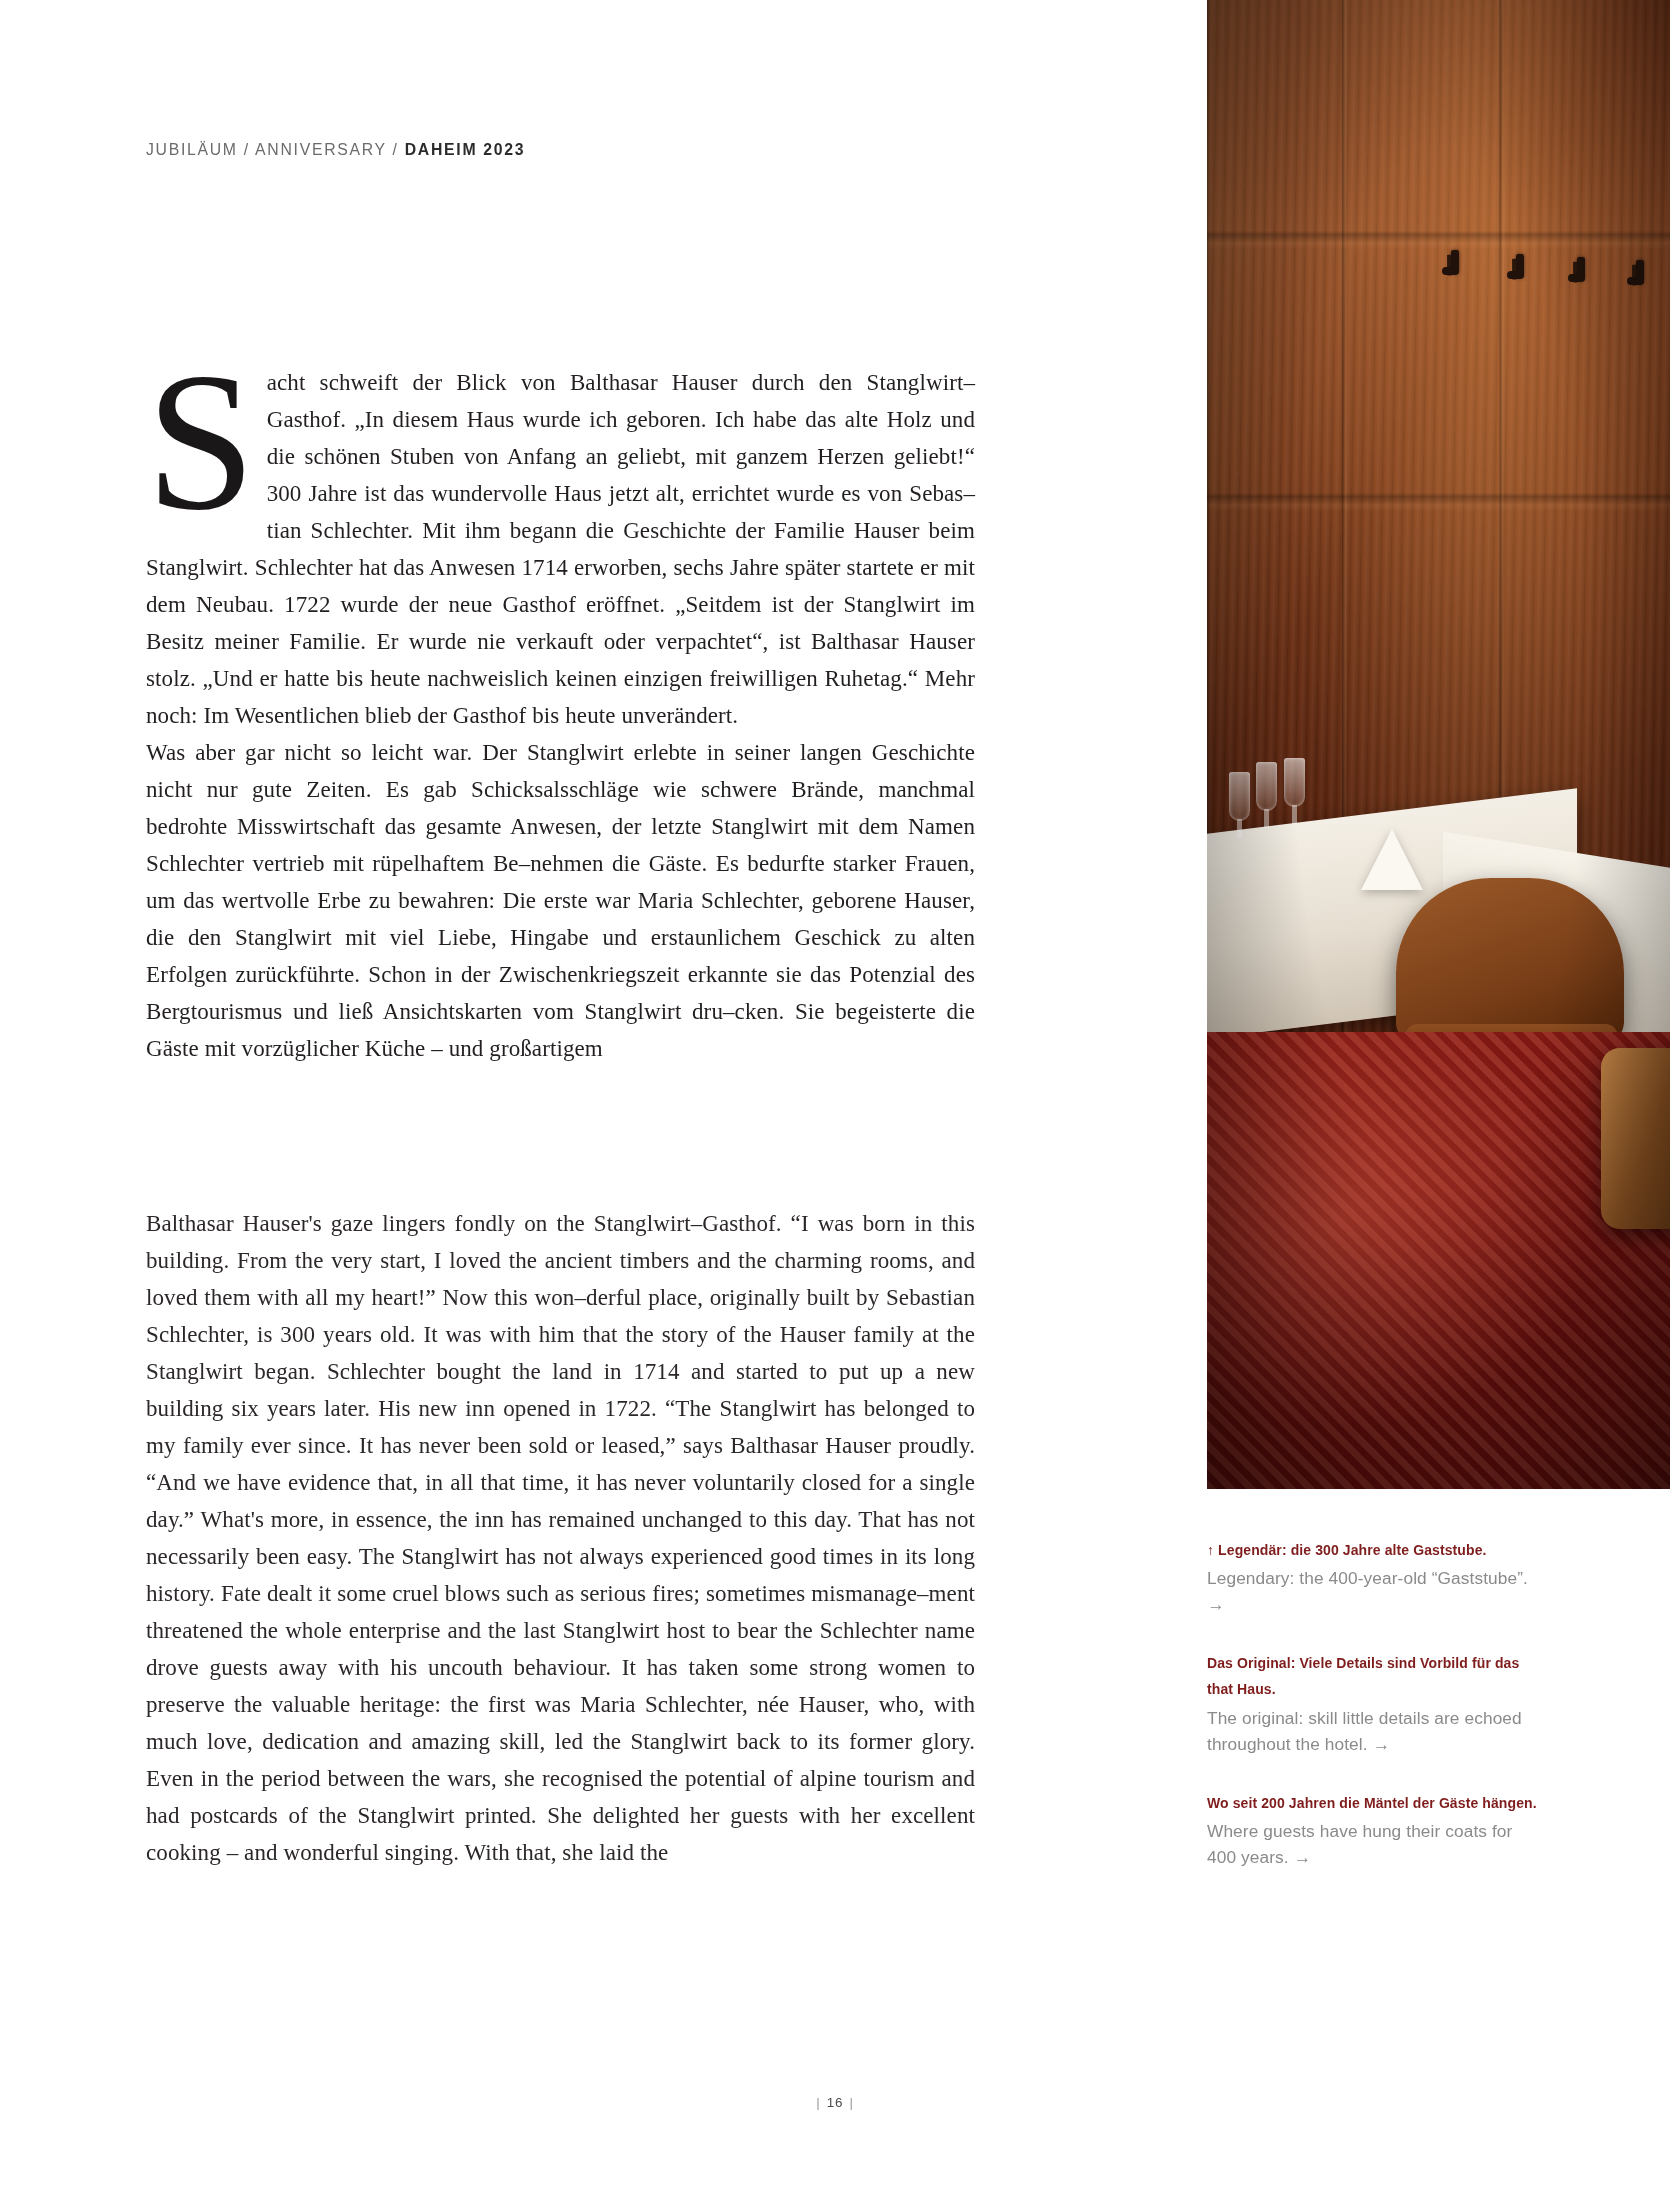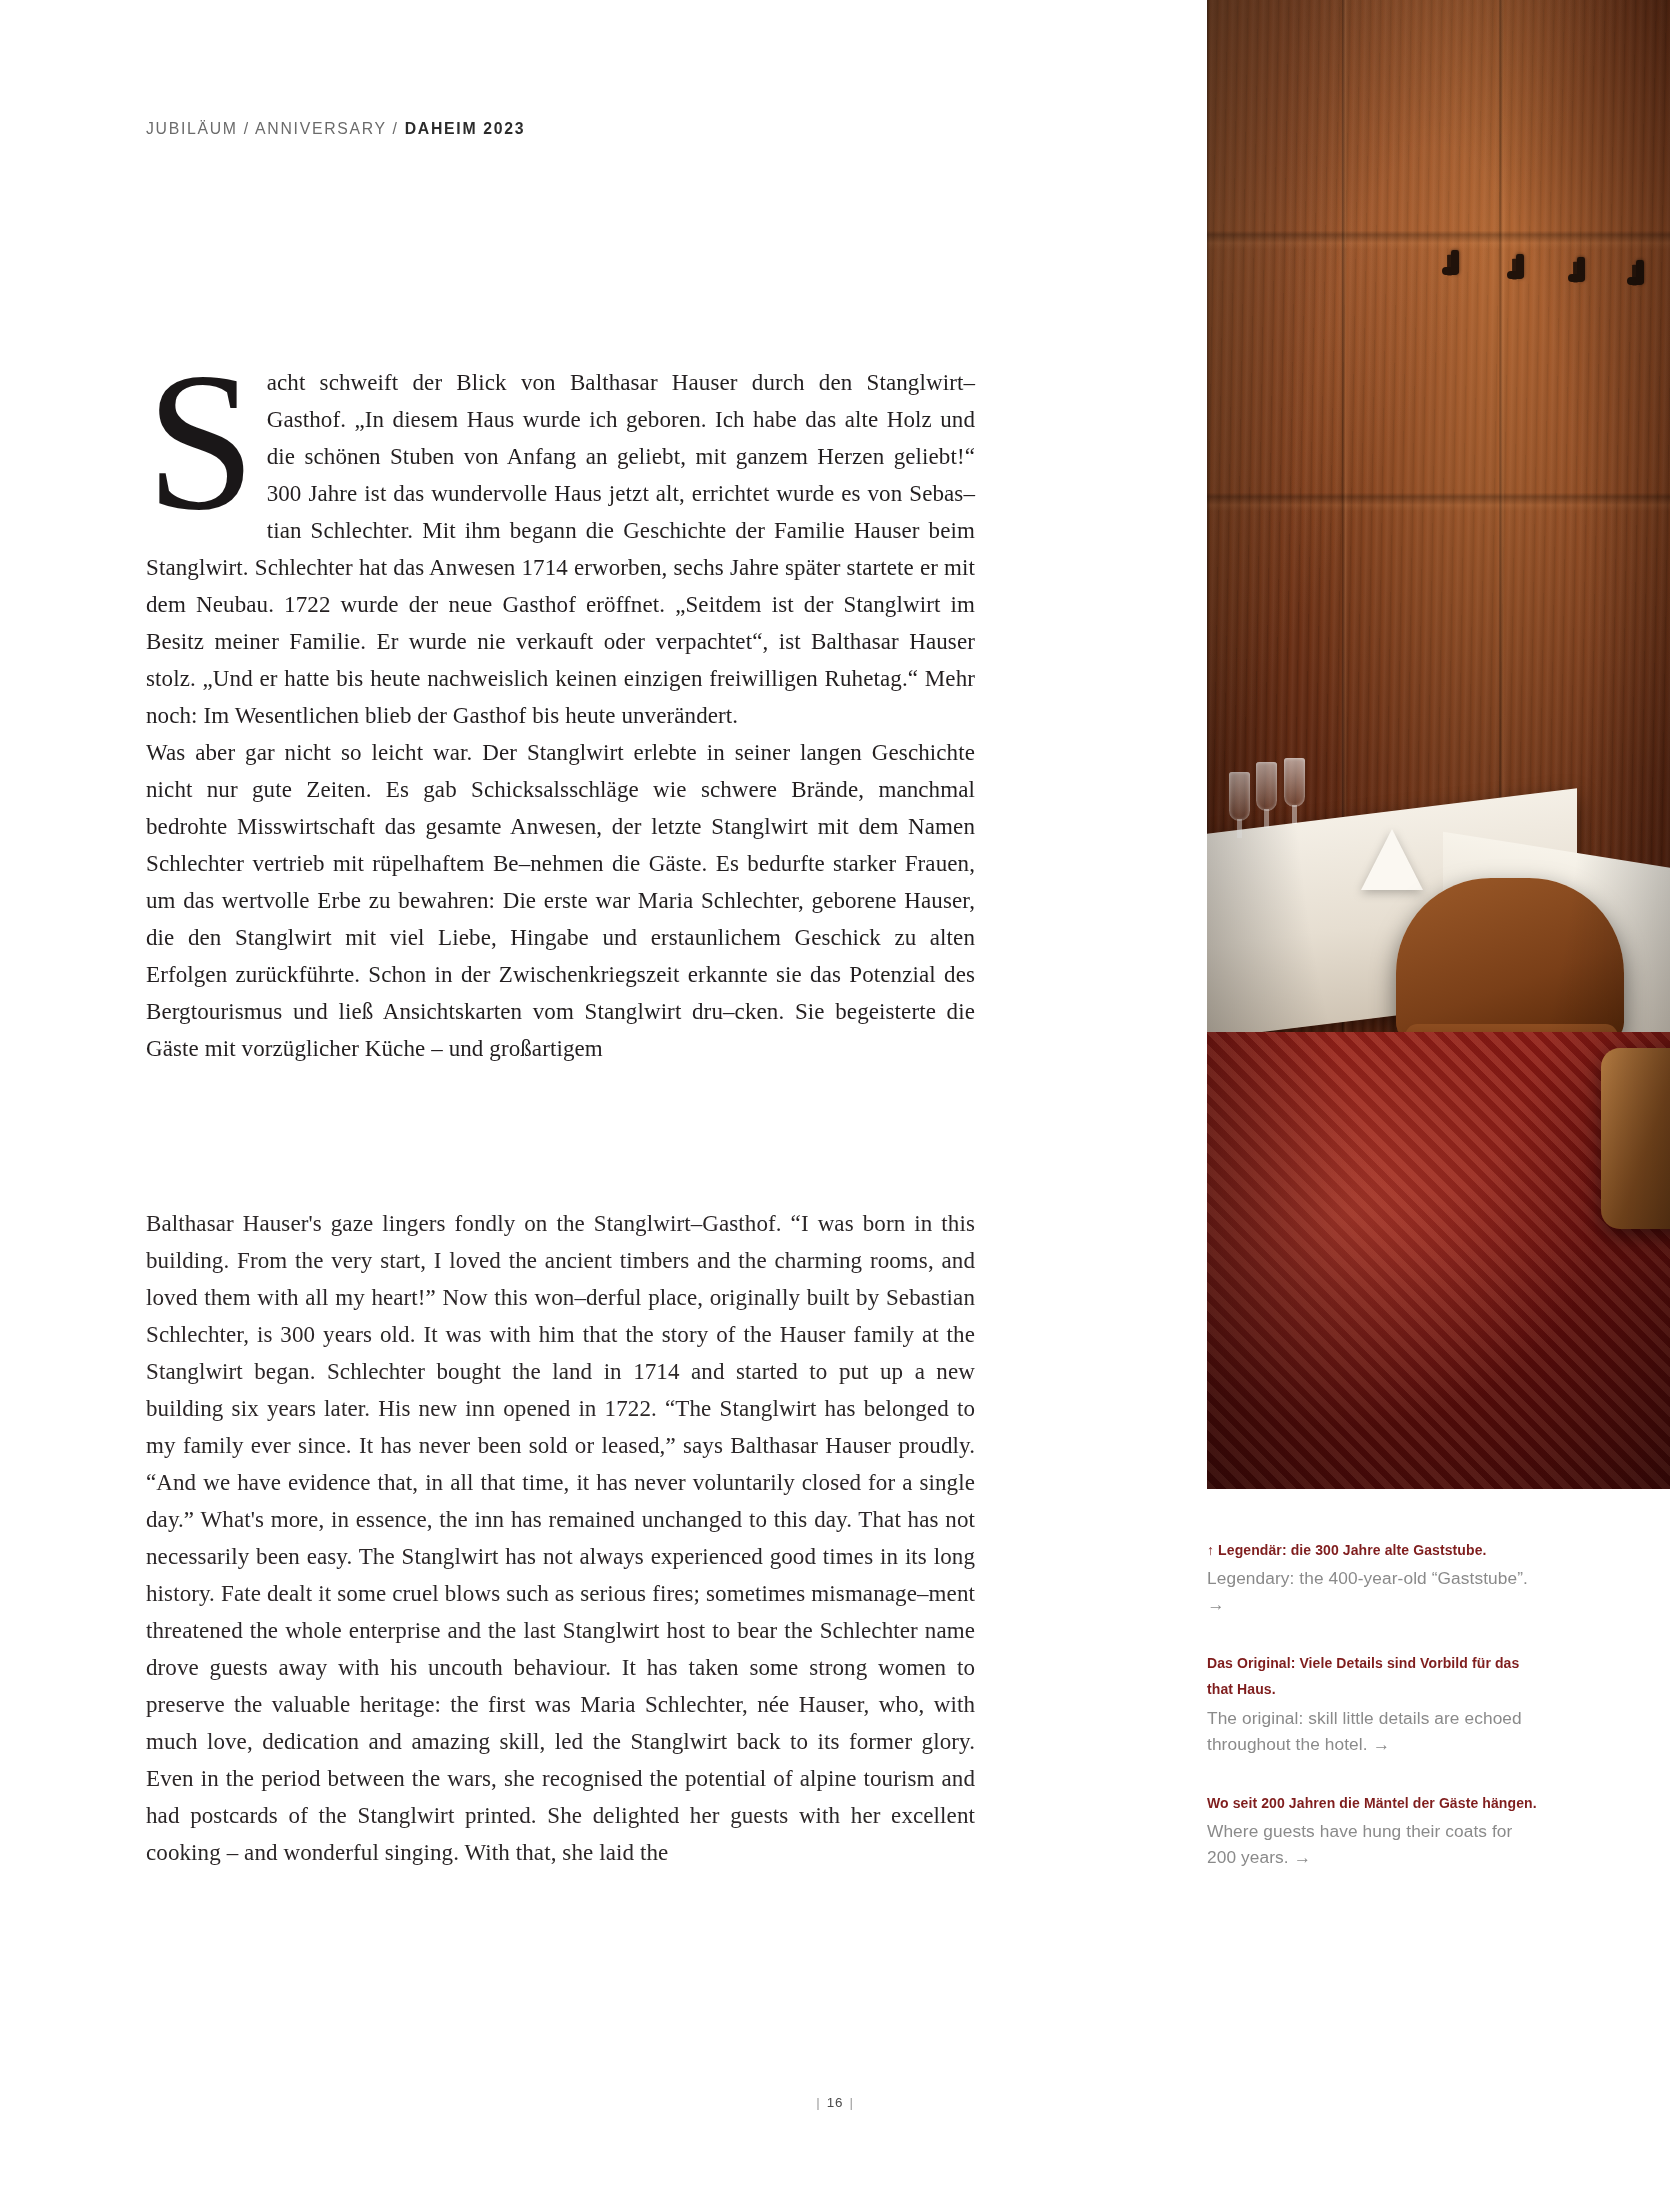--- a/index.html
+++ b/index.html
@@ -13,21 +13,21 @@
     height: 2205px;
     background: #ffffff;
     overflow: hidden;
     font-family: "Liberation Serif", serif;
   }
 
   
   .kicker {
     position: absolute;
     left: 146px;
-    top: 120px;
+    top: 141px;
     font-family: "Liberation Sans", sans-serif;
     font-size: 15.8px;
     letter-spacing: 1.7px;
     color: #6b6b6b;
     white-space: nowrap;
   }
   .kicker .strong {
     font-weight: 700;
     color: #2b2b2b;
     letter-spacing: 1.7px;
@@ -275,21 +275,21 @@
     <div class="cap-group">
       <p class="cap-de">↑ Legendär: die 300 Jahre alte Gaststube.</p>
       <p class="cap-en">Legendary: the 400-year-old “Gaststube”.  →</p>
     </div>
     <div class="cap-group">
       <p class="cap-de">Das Original: Viele Details sind Vorbild für das that Haus.</p>
       <p class="cap-en">The original: skill little details are echoed throughout the hotel.  →</p>
     </div>
     <div class="cap-group">
       <p class="cap-de">Wo seit 200 Jahren die Mäntel der Gäste hängen.</p>
-      <p class="cap-en">Where guests have hung their coats for 200 years.  →</p>
+      <p class="cap-en">Where guests have hung their coats for 400 years.  →</p>
     </div>
   </div>
 
   <div class="folio">
     <span class="bar">|</span><span>16</span><span class="bar">|</span>
   </div>
 
 </div>
 
 

